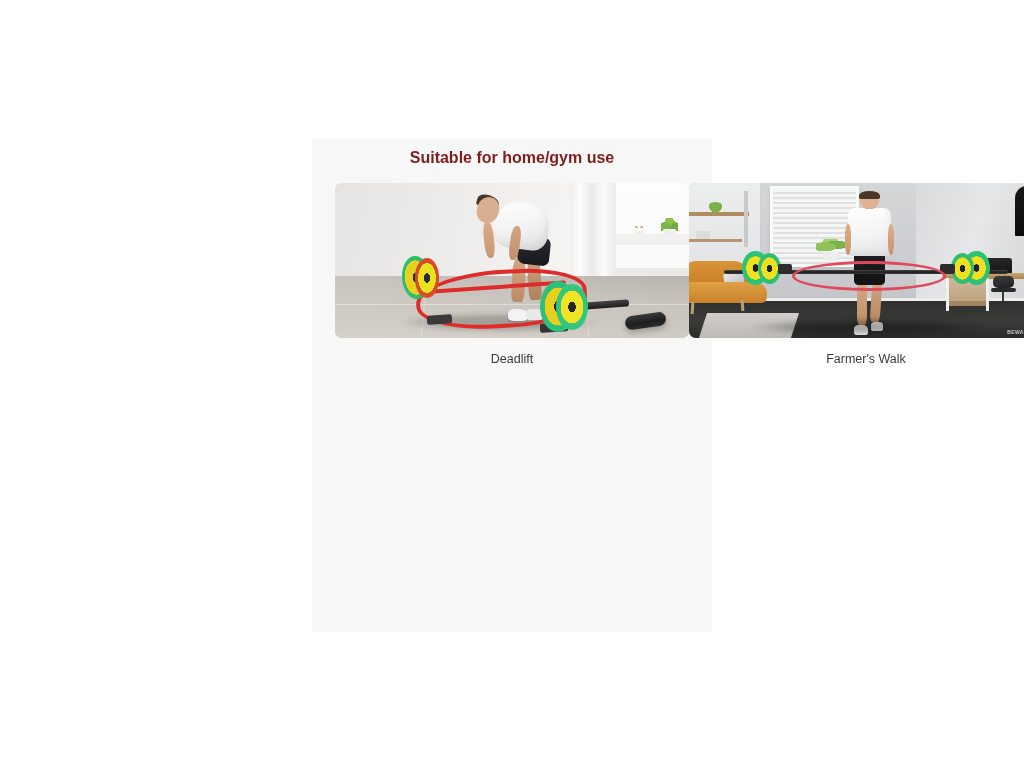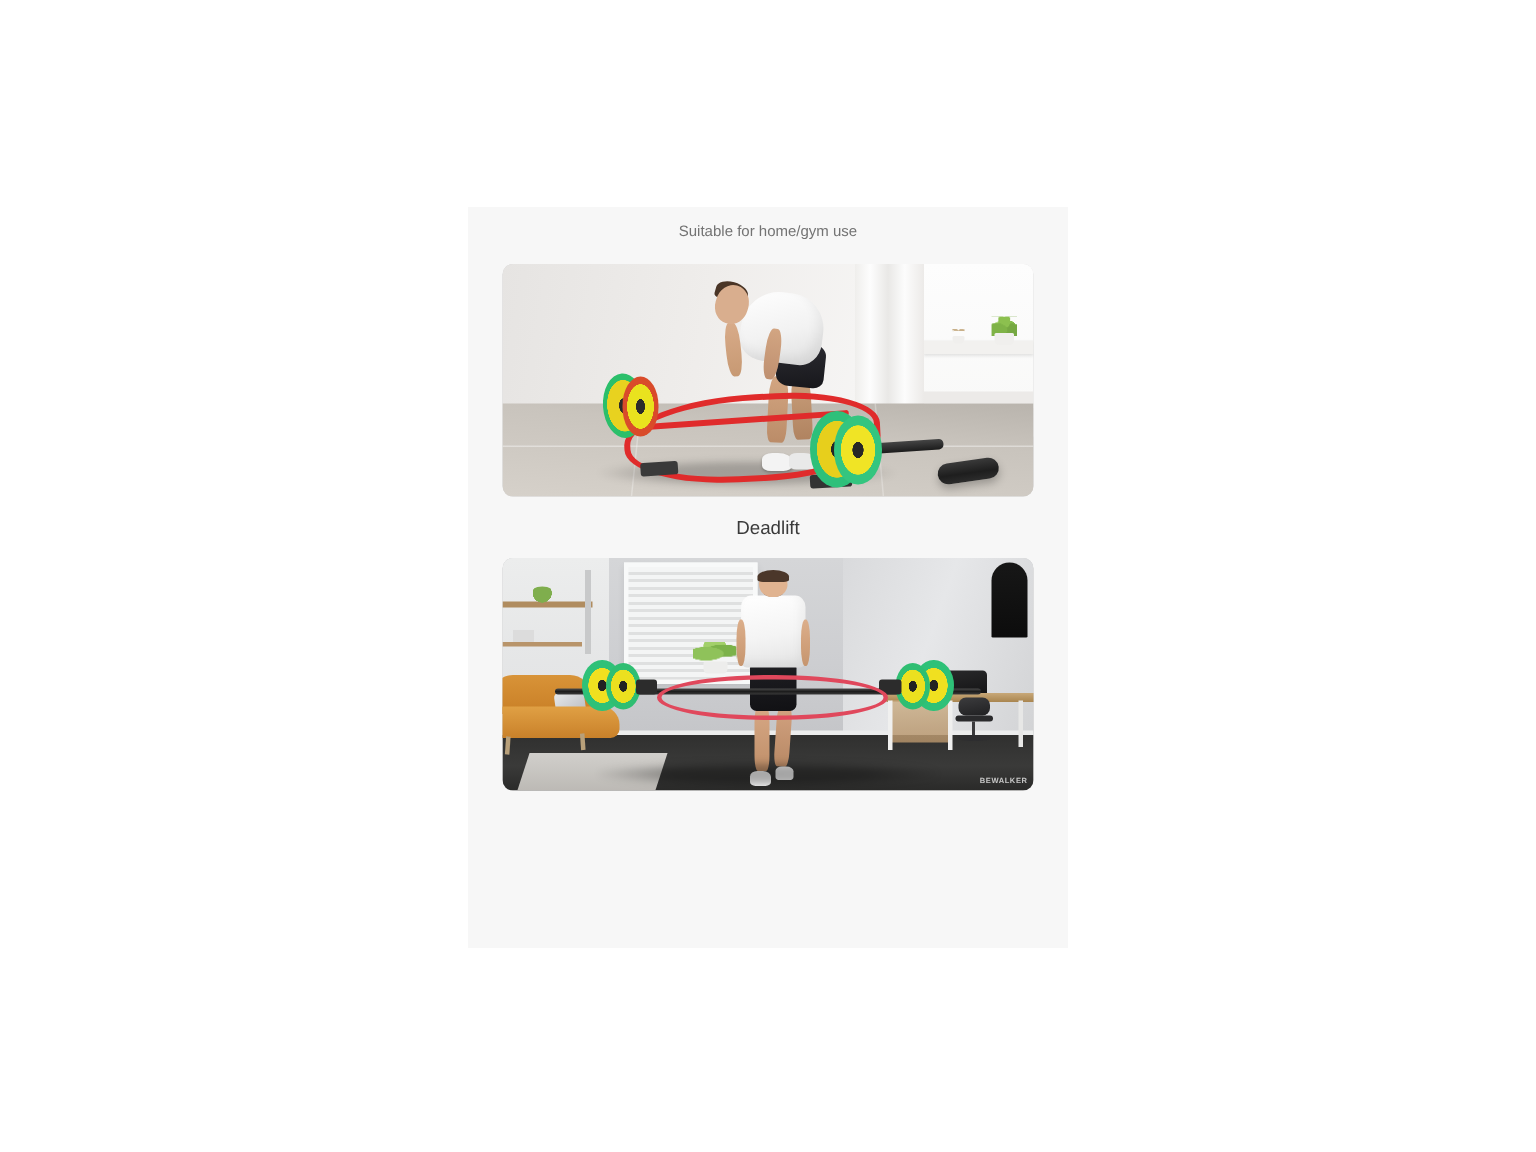--- a/index.html
+++ b/index.html
@@ -42,33 +42,33 @@
     font-weight: bold;
     letter-spacing: -0.45px;
     color: #f04e28;
     text-align: center;
     white-space: nowrap;
   }
 
   .subhead {
     margin: 0;
     padding-top: 11px;
-    font-size: 10px;
-    font-weight: 400;
-    color: #737373;
+    font-size: 16px;
+    font-weight: 700;
+    color: #7f1d1d;
     text-align: center;
     white-space: nowrap;
   }
 
   
   .exercise-list {
     margin-top: 16px;
     width: 354px;
     display: flex;
-    flex-direction: column;
+    flex-direction: row;
   }
 
   .exercise {
     display: flex;
     flex-direction: column;
     align-items: center;
   }
 
   .photo {
     position: relative;
@@ -665,17 +665,18 @@
           <div class="s2-plate2-l"></div>
           <div class="s2-plate2-l2"></div>
           <div class="s2-plate2-r"></div>
           <div class="s2-plate2-r2"></div>
           <div class="s2-collar-l"></div>
           <div class="s2-collar-r"></div>
           <div class="s2-band"></div>
 
           <div class="watermark">BEWALKER</div>
         </div>
+        <div class="caption">Farmer's Walk</div>
       </div>
 
     </div>
   </div>
 </div>
 
 </body></html>

